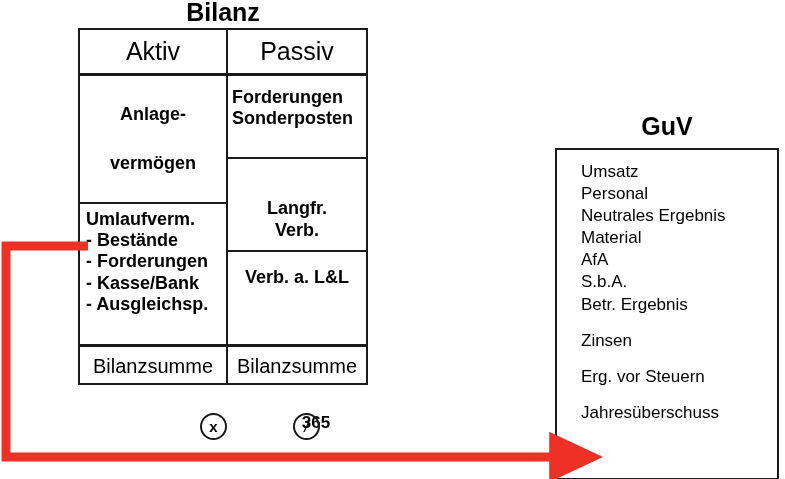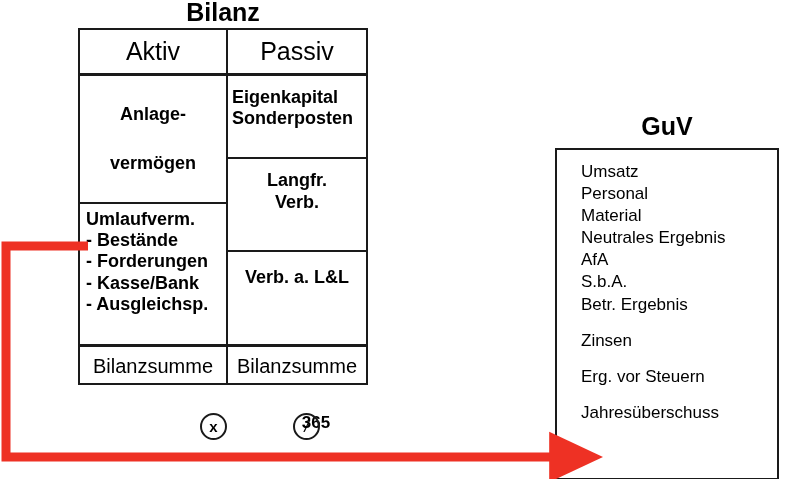--- a/index.html
+++ b/index.html
@@ -93,26 +93,26 @@
 
     <div style="position:absolute;left:6px;top:179px;width:142px;" class="body-b">
       <div>Umlaufverm.</div>
       <div>- Bestände</div>
       <div>- Forderungen</div>
       <div>- Kasse/Bank</div>
       <div>- Ausgleichsp.</div>
     </div>
 
     <div style="position:absolute;left:152px;top:57px;width:150px;" class="body-b">
-      <div style="white-space:nowrap;">Eigenkapital</div>
+      <div style="white-space:nowrap;">Forderungen</div>
       <div style="white-space:nowrap;">Sonderposten</div>
     </div>
     <div class="b-thin" style="left:148px;width:140px;top:127px;"></div>
 
-    <div class="cell ctr body-b" style="left:148px;top:116px;width:138px;height:91px;flex-direction:column;">
+    <div class="cell ctr body-b" style="left:148px;top:144px;width:138px;height:91px;flex-direction:column;">
       <div>Langfr.</div>
       <div>Verb.</div>
     </div>
     <div class="b-thin" style="left:148px;width:140px;top:220px;"></div>
 
     <div class="cell ctr body-b" style="left:148px;top:224px;width:138px;height:48px;">Verb. a. L&amp;L</div>
 
     <div class="b-thick" style="top:314px;"></div>
     <div class="cell ctr body-n" style="left:0;top:317px;width:146px;height:38px;">Bilanzsumme</div>
     <div class="cell ctr body-n" style="left:148px;top:317px;width:138px;height:38px;">Bilanzsumme</div>
@@ -127,22 +127,22 @@
       <span>/</span>
     </div>
   </div>
 
   <div id="guv-title">GuV</div>
 
   <div id="guv-box">
     <div id="guv-list">
       <div class="guv-line">Umsatz</div>
       <div class="guv-line">Personal</div>
+      <div class="guv-line">Neutrales Ergebnis</div>
       <div class="guv-line">Material</div>
-      <div class="guv-line">Neutrales Ergebnis</div>
       <div class="guv-line">AfA</div>
       <div class="guv-line">S.b.A.</div>
       <div class="guv-line">Betr. Ergebnis</div>
       <div class="guv-gap"></div>
       <div class="guv-line">Zinsen</div>
       <div class="guv-gap"></div>
       <div class="guv-line">Erg. vor Steuern</div>
       <div class="guv-gap"></div>
       <div class="guv-line">Jahresüberschuss</div>
     </div>

